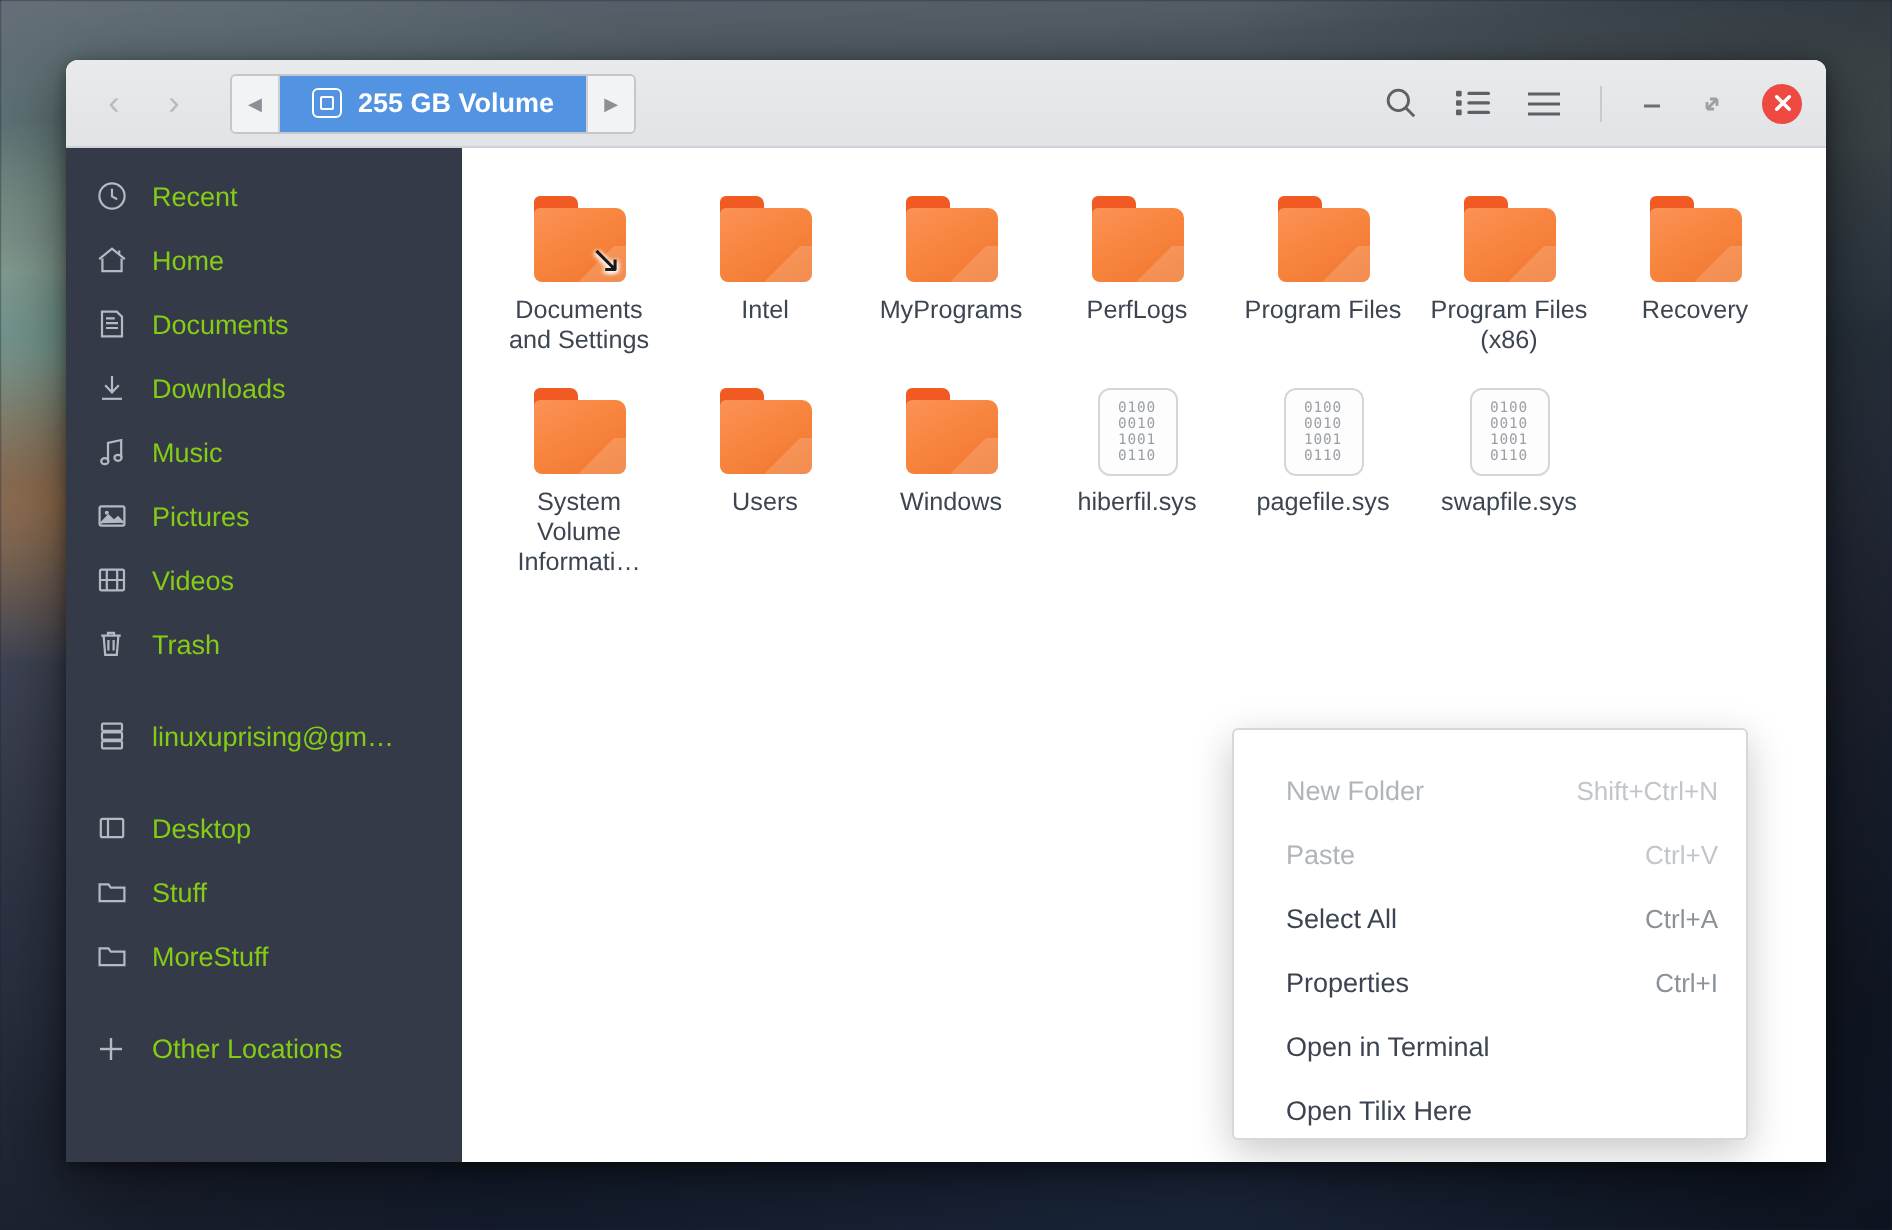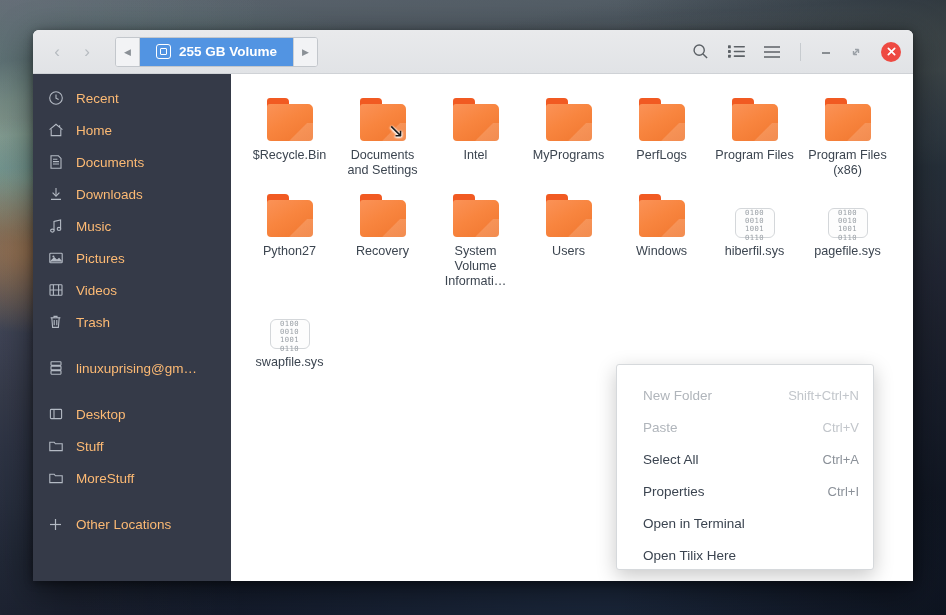--- a/index.html
+++ b/index.html
@@ -152,21 +152,21 @@
     width: 198px; flex: 0 0 198px;
     background: #353a48;
     padding-top: 8px;
     overflow: hidden;
   }
   .side-item {
     display: flex; align-items: center;
     gap: 12px;
     height: 32px;
     padding: 0 12px 0 14px;
-    color: #fdba74;
+    color: #84cc16;
     font-size: 13.5px;
     cursor: pointer;
     white-space: nowrap;
   }
   .side-item .si-ico {
     width: 17px; height: 17px;
     flex: 0 0 17px;
     display: flex; align-items: center; justify-content: center;
     color: #b4bac4;
   }
@@ -232,25 +232,25 @@
     width: 20px; height: 20px;
     display: flex; align-items: center; justify-content: center;
     color: #1a1a1a;
     font-size: 19px; line-height: 1;
     transform: scaleX(-1);
     text-shadow: 0 0 2px #fff, 1px 1px 2px #fff, -1px 1px 2px #fff;
   }
 
   
   .binfile {
-    width: 40px; height: 30px;
+    width: 40px; height: 44px;
     background: #fdfdfd;
     border: 1px solid #d4d7da;
     border-radius: 6px;
-    display: flex; align-items: flex-start; justify-content: center;
+    display: flex; align-items: center; justify-content: center;
   }
   .binbits {
     font-family: "DejaVu Sans Mono", monospace;
     font-size: 7.2px;
     line-height: 8.2px;
     color: #9aa0a6;
     letter-spacing: 0.4px;
     text-align: center;
   }
 
@@ -498,29 +498,20 @@
       </div>
     </div>
 
     <div class="filearea">
       <div class="grid" id="file-grid">
           <div class="fitem">
             <div class="ficon">
               <div class="folder">
                 <div class="tab"></div>
                 <div class="body"></div>
-              </div>
-            </div>
-            <div class="flabel">$Recycle.Bin</div>
-          </div>
-          <div class="fitem">
-            <div class="ficon">
-              <div class="folder">
-                <div class="tab"></div>
-                <div class="body"></div>
                 <span class="symlink">↙</span>
               </div>
             </div>
             <div class="flabel">Documents and Settings</div>
           </div>
           <div class="fitem">
             <div class="ficon">
               <div class="folder">
                 <div class="tab"></div>
                 <div class="body"></div>
@@ -556,29 +547,20 @@
             <div class="flabel">Program Files</div>
           </div>
           <div class="fitem">
             <div class="ficon">
               <div class="folder">
                 <div class="tab"></div>
                 <div class="body"></div>
               </div>
             </div>
             <div class="flabel">Program Files (x86)</div>
-          </div>
-          <div class="fitem">
-            <div class="ficon">
-              <div class="folder">
-                <div class="tab"></div>
-                <div class="body"></div>
-              </div>
-            </div>
-            <div class="flabel">Python27</div>
           </div>
           <div class="fitem">
             <div class="ficon">
               <div class="folder">
                 <div class="tab"></div>
                 <div class="body"></div>
               </div>
             </div>
             <div class="flabel">Recovery</div>
           </div>

